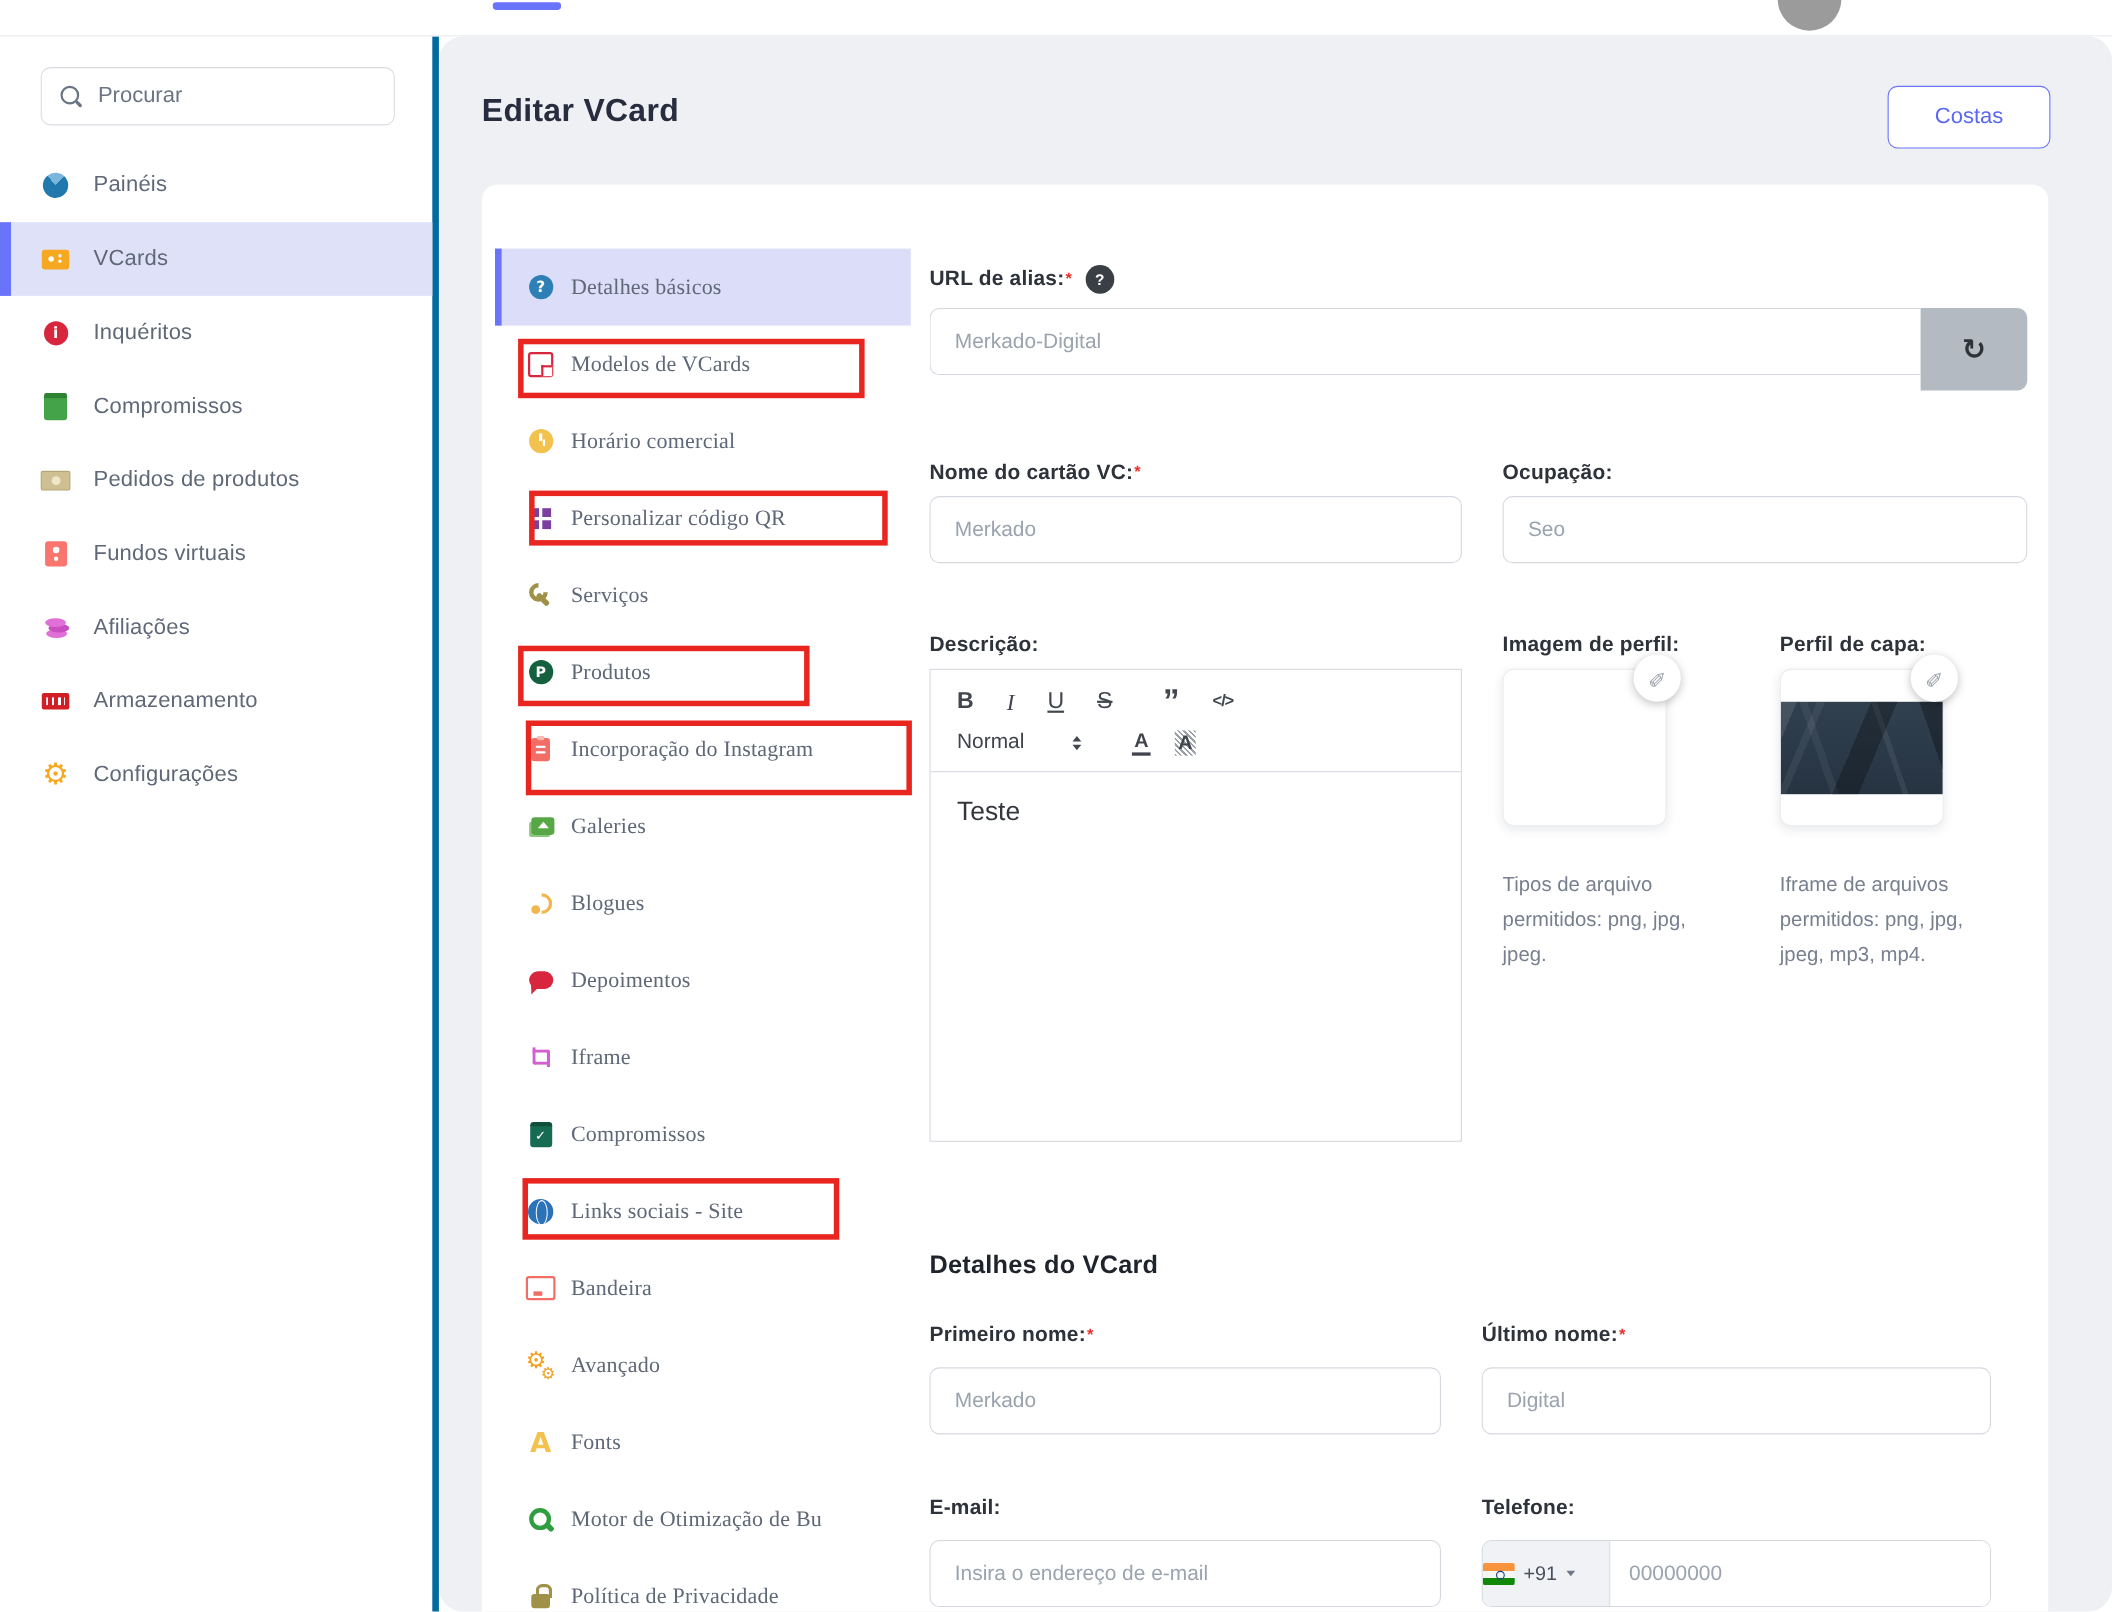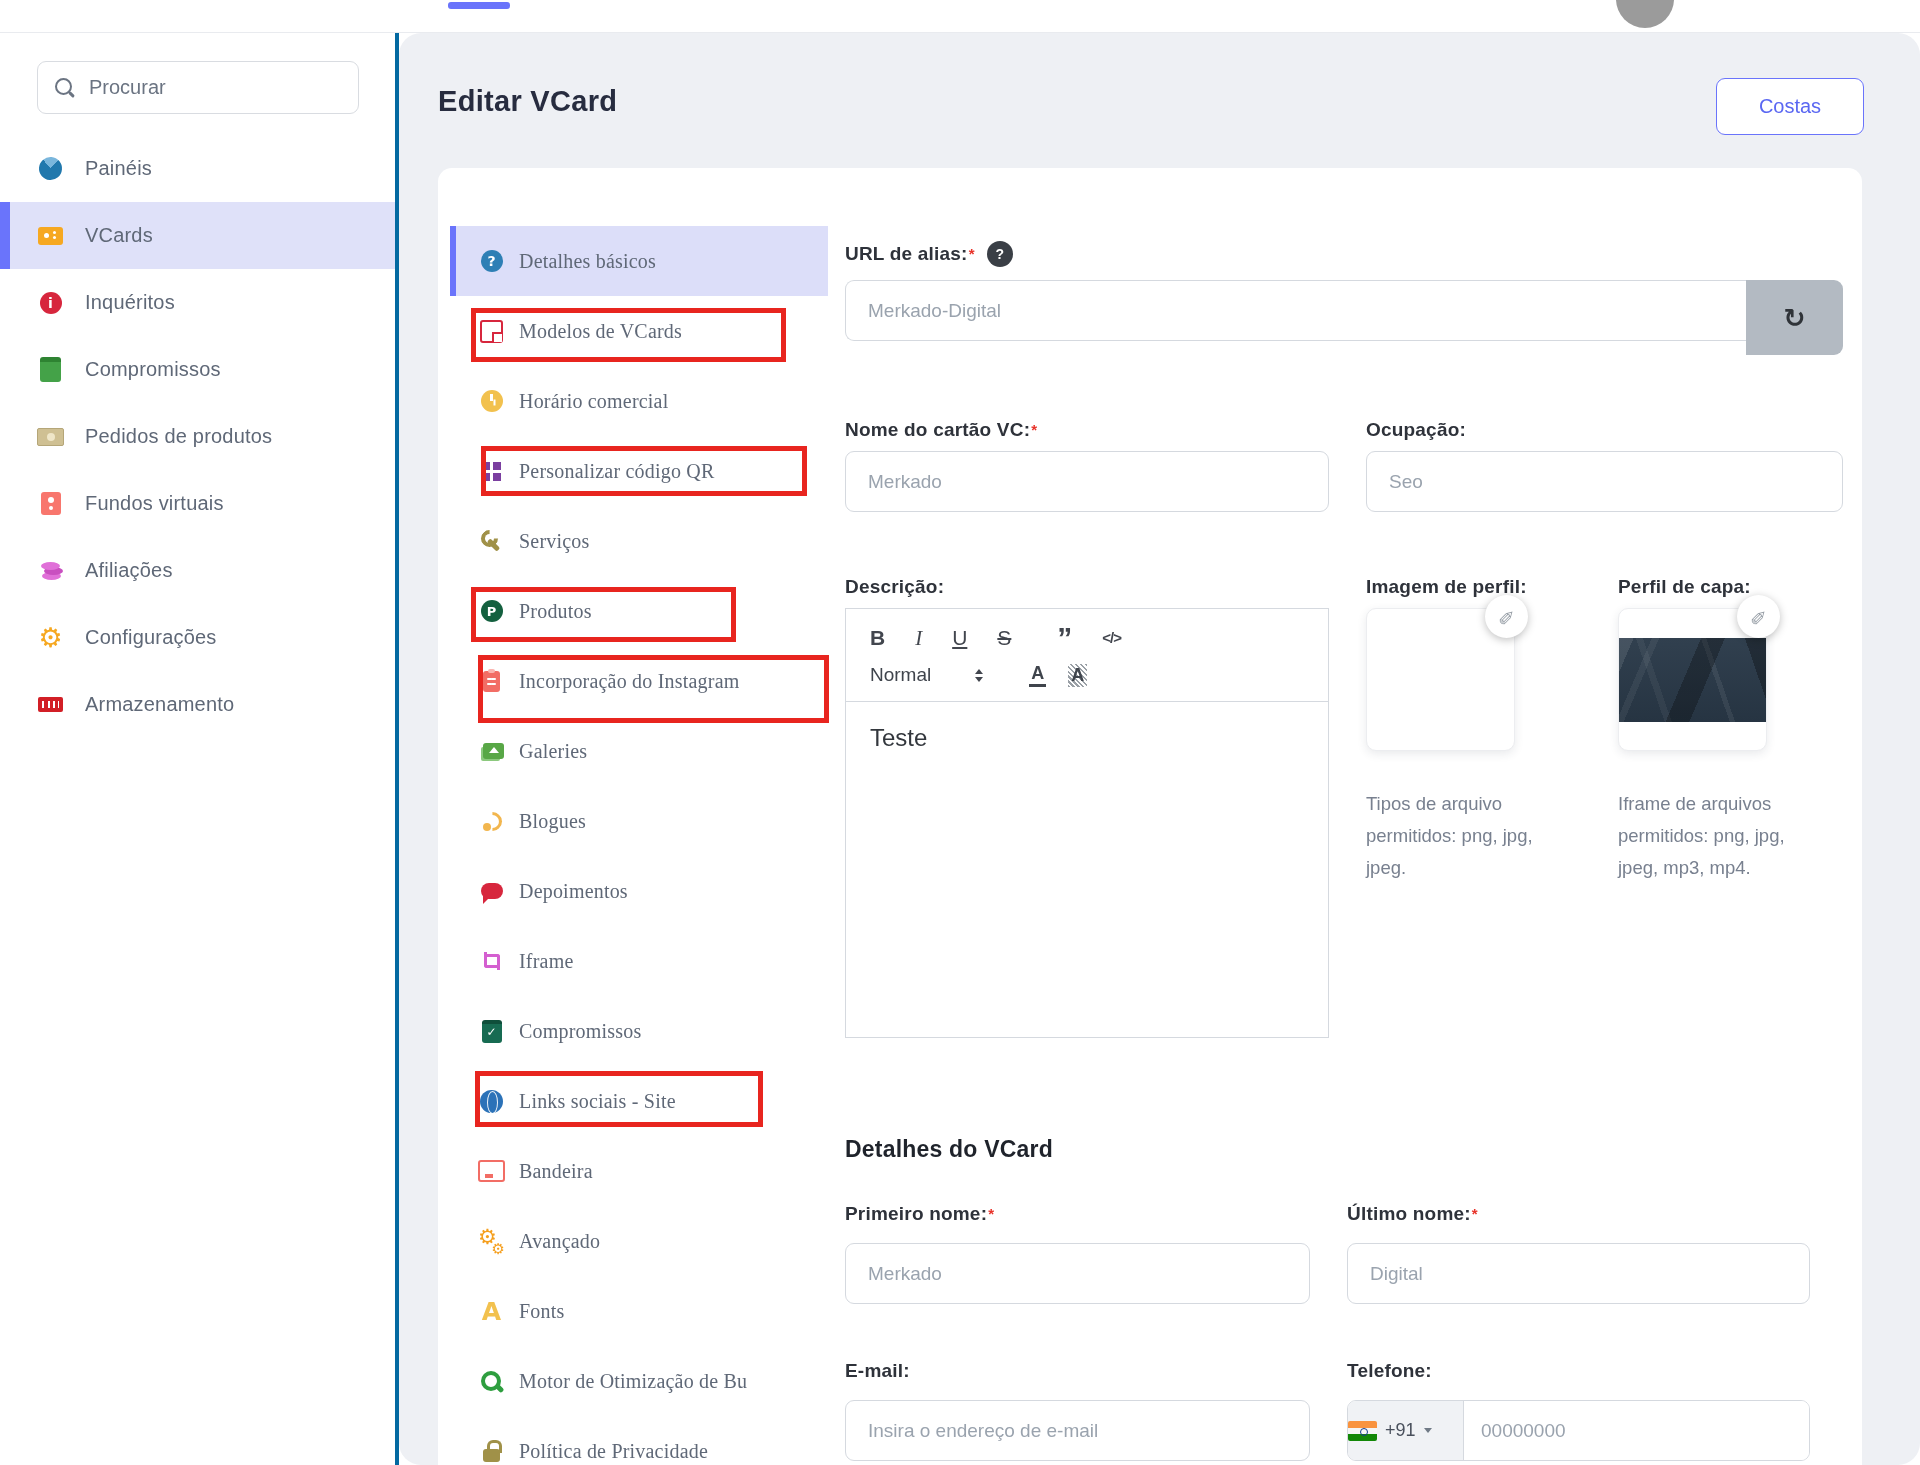--- a/index.html
+++ b/index.html
@@ -9,21 +9,21 @@
   
   .topbar { position:absolute; left:0; top:0; width:1920px; height:33px; background:#fff;
     border-bottom:1px solid #e9ebef; z-index:5; }
   .menu-dash { position:absolute; left:448px; top:2px; width:62px; height:7px; border-radius:3px;
     background:#6a74fb; }
   .avatar { position:absolute; left:1616px; top:-30px; width:58px; height:58px; border-radius:50%;
     background:#9b9b9b; }
 
   
   .sidebar { position:absolute; left:0; top:33px; width:399px; height:1432px; background:#fff;
-    border-right:4px solid #0369a1; z-index:4; }
+    border-right:6px solid #0369a1; z-index:4; }
   .searchbox { position:absolute; left:37px; top:28px; width:322px; height:53px;
     border:1px solid #d9dce1; border-radius:9px; display:flex; align-items:center; gap:13px;
     padding:0 16px; background:#fff; }
   .searchbox input { border:none; outline:none; width:100%; font-size:20px; color:#5f6877;
     font-family:inherit; background:transparent; }
   .searchbox input::placeholder { color:#6b7482; }
   .nav { position:absolute; left:0; top:102px; width:100%; }
   .nav-item { height:67px; display:flex; align-items:center; gap:21px; padding-left:37px;
     cursor:pointer; position:relative; }
   .nav-item .lbl { font-size:20px; color:#5f6877; letter-spacing:.2px; }
@@ -270,26 +270,26 @@
       </div>
       <div class="nav-item">
         <span class="ic ic-virtual-bg-icon"></span>
         <span class="lbl">Fundos virtuais</span>
       </div>
       <div class="nav-item">
         <span class="ic ic-coins-icon"></span>
         <span class="lbl">Afiliações</span>
       </div>
       <div class="nav-item">
+        <span class="ic ic-storage-icon"></span>
+        <span class="lbl">Armazenamento</span>
+      </div>
+      <div class="nav-item">
         <span class="ic ic-gear-icon"></span>
         <span class="lbl">Configurações</span>
-      </div>
-      <div class="nav-item">
-        <span class="ic ic-storage-icon"></span>
-        <span class="lbl">Armazenamento</span>
       </div>
     </div>
 </div>
 
 <div class="main">
   <div class="page-title">Editar VCard</div>
   <button class="back-btn">Costas</button>
 
   <div class="card">
     <div class="tabs" id="tab-list">

